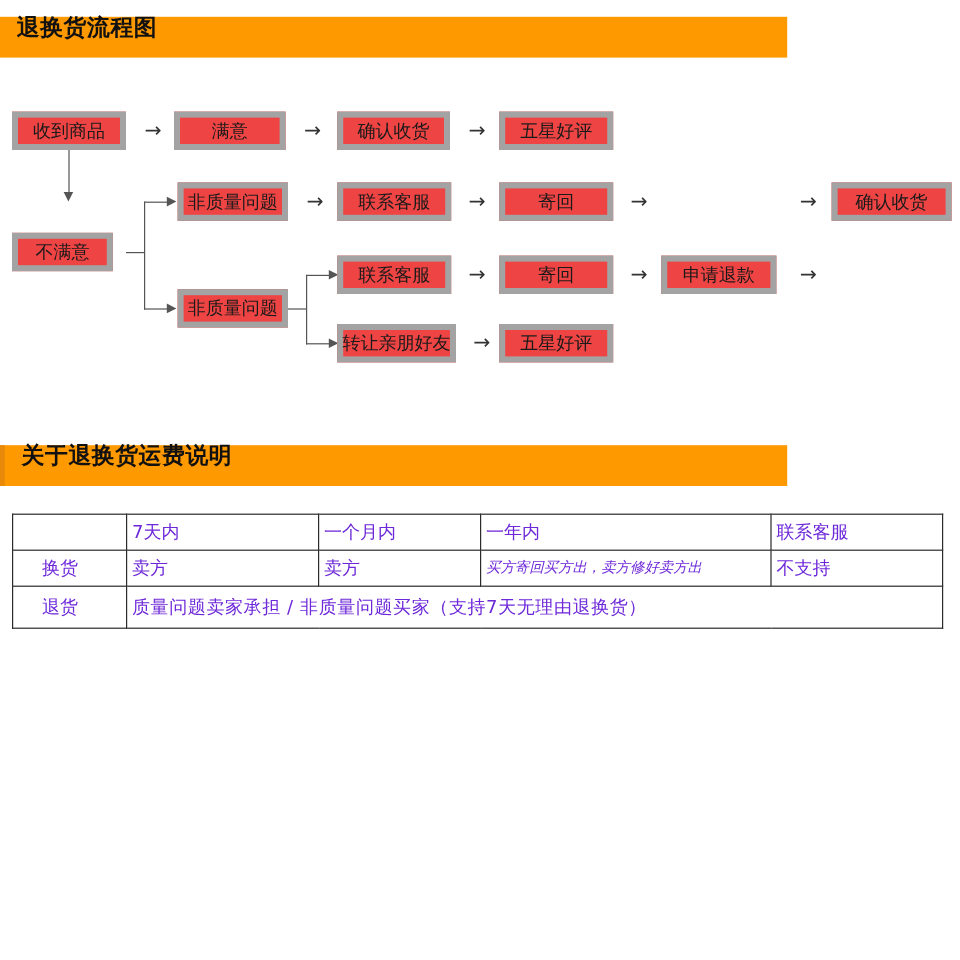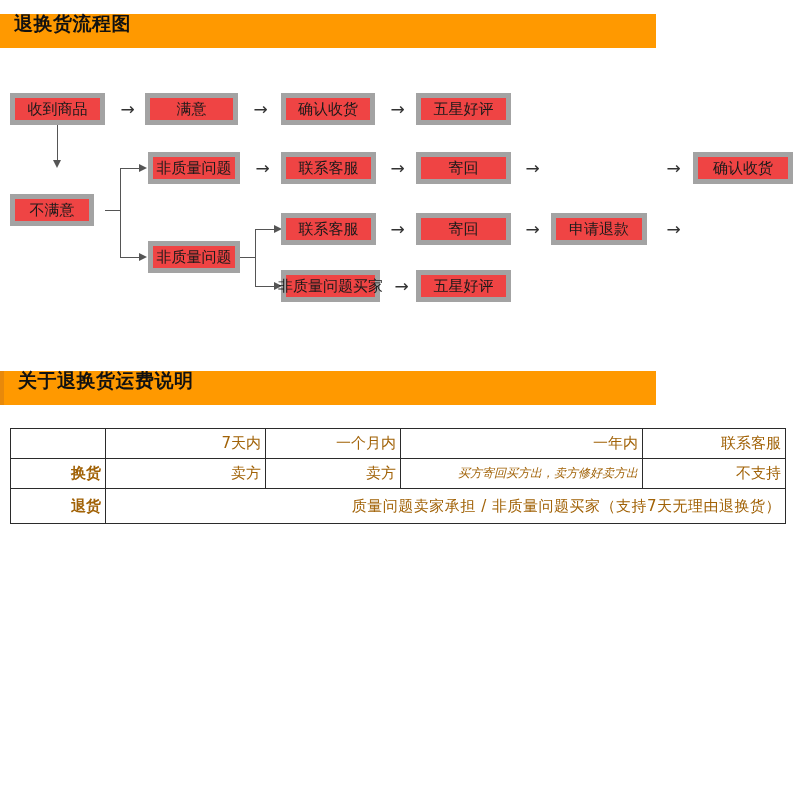--- a/index.html
+++ b/index.html
@@ -91,31 +91,31 @@
   #fee-table {
     position: absolute;
     left: 10px;
     top: 428px;
     width: 775px;
     border-collapse: collapse;
     table-layout: fixed;
   }
   #fee-table td {
     border: 1px solid #2b2b2b;
-    text-align: right;
+    text-align: left;
     vertical-align: middle;
     font-size: 15px;
-    color: #a16207;
+    color: #6d28d9;
     padding: 2px 4px;
     box-sizing: border-box;
   }
   #fee-table tr.row-head td { height: 30px; }
   #fee-table tr.row-body td { height: 30px; }
   #fee-table tr.row-last td { height: 35px; }
-  #fee-table td.rowlabel { font-weight: bold; padding-left: 24px; }
+  #fee-table td.rowlabel { font-weight: normal; padding-left: 24px; }
   #fee-table td.small    { font-size: 12px; font-style: italic; }
   #fee-table td.blank    { }
   #fee-table td.wide-note{ font-size: 15px; letter-spacing: 0.5px; }
 </style>
 </head>
 <body>
 
 <div class="section-bar" id="bar-flow">
   <span class="bar-title">退换货流程图</span>
 </div>
@@ -160,21 +160,21 @@
   <div class="hline" style="left:255px; top:286px; width:20px;"></div>
   <div class="arrowhead-right" style="left:274px; top:282px;"></div>
 
   <div class="node" style="left:281px; top:213px; width:95px;">联系客服</div>
   <div class="arrow" style="left:380px; top:213px; width:35px;">→</div>
   <div class="node" style="left:416px; top:213px; width:95px;">寄回</div>
   <div class="arrow" style="left:515px; top:213px; width:35px;">→</div>
   <div class="node" style="left:551px; top:213px; width:96px;">申请退款</div>
   <div class="arrow" style="left:656px; top:213px; width:35px;">→</div>
 
-  <div class="node" style="left:281px; top:270px; width:99px;">非质量问题买家</div>
+  <div class="node" style="left:281px; top:270px; width:99px;">转让亲朋好友</div>
   <div class="arrow" style="left:384px; top:270px; width:35px;">→</div>
   <div class="node" style="left:416px; top:270px; width:95px;">五星好评</div>
 </div>
 
 <div class="section-bar" id="bar-fee">
   <span class="bar-title">关于退换货运费说明</span>
 </div>
 
 <table id="fee-table">
   <tbody>

